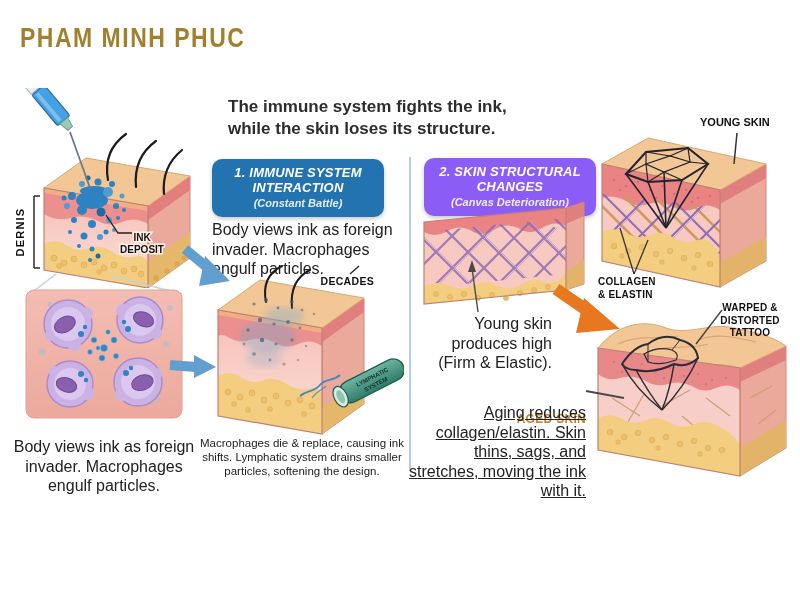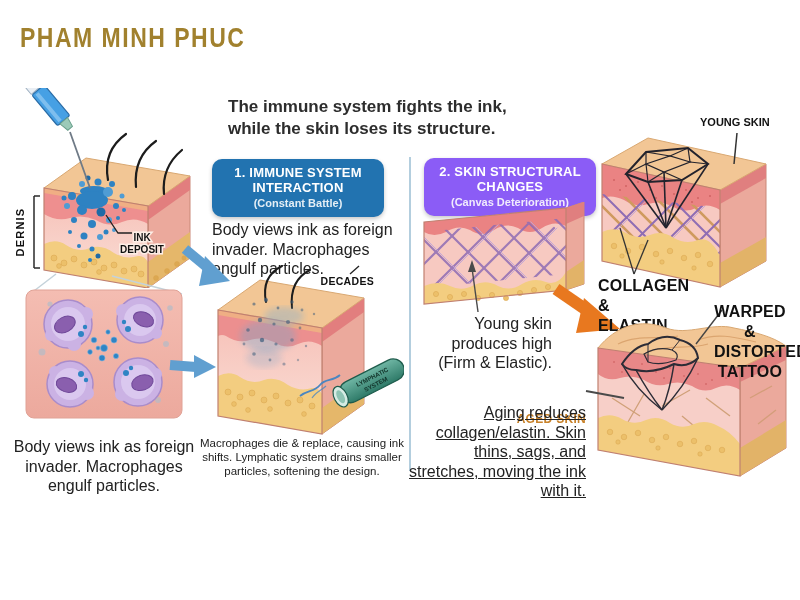--- a/index.html
+++ b/index.html
@@ -5,32 +5,32 @@
   html,body{margin:0;padding:0;background:#ffffff;}
   .canvas{position:relative;width:800px;height:600px;background:#fff;overflow:hidden;
           font-family:"Liberation Sans",sans-serif;color:#1f1f1f;}
   .abs{position:absolute;}
   .logo{left:20px;top:22px;font-size:23px;font-weight:800;letter-spacing:1.5px;
         color:#a1812e;transform:scaleY(1.18);transform-origin:left top;white-space:nowrap;}
   .title{left:228px;top:96px;width:344px;text-align:left;font-size:17px;line-height:1.32;
          font-weight:600;color:#2d2d2d;}
   .title span{display:block;}
   .badge{border-radius:10px;text-align:center;color:#fff;padding:7px 4px 8px;
-         box-shadow:0 2px 4px rgba(0,0,0,.22);}
+         box-shadow:0 2px 4px rgba(0,0,0,.22);font-style:italic;}
   .badge .bt{font-size:13px;font-weight:800;line-height:1.15;letter-spacing:.2px;display:block;}
   .badge .bs{font-size:11px;font-weight:600;opacity:.88;display:block;margin-top:1px;}
   .badge1{left:212px;top:159px;width:164px;background:#2273b0;}
   .badge2{left:424px;top:158px;width:164px;background:#8b5cf6;}
   .cap{font-size:16px;line-height:1.22;color:#222;}
   .cap1{left:212px;top:220px;width:184px;text-align:left;}
   .capMacro{left:6px;top:437px;width:196px;text-align:center;}
   .capMid{left:194px;top:436px;width:216px;text-align:center;font-size:11.5px;}
   .capWeave{left:424px;top:314px;width:128px;text-align:right;}
   .capAged{left:408px;top:403px;width:178px;text-align:right;text-decoration:underline;}
-  .smallLabel{font-size:16px;font-weight:800;color:#111;line-height:1.25;letter-spacing:.2px;}
+  .smallLabel{font-size:10px;font-weight:800;color:#111;line-height:1.25;letter-spacing:.2px;}
   .macroLabel{left:24px;top:421px;width:160px;text-align:center;font-size:12px;font-weight:800;
               color:#7b5ea7;letter-spacing:.4px;}
   .youngLabel{left:700px;top:116px;width:92px;font-size:11px;font-weight:800;color:#111;}
   .collagenLabel{left:598px;top:276px;width:72px;}
   .warpedLabel{left:714px;top:302px;width:72px;text-align:center;}
   .agedLabel{left:500px;top:384px;width:86px;text-align:right;font-size:12px;font-weight:800;
              color:#c8822a;letter-spacing:.3px;margin-top:28px;}
   .divider{left:409px;top:157px;width:2px;height:314px;background:#a6c6d8;opacity:.85;}
   svg{display:block;}
   svg text{font-family:"Liberation Sans",sans-serif;}

